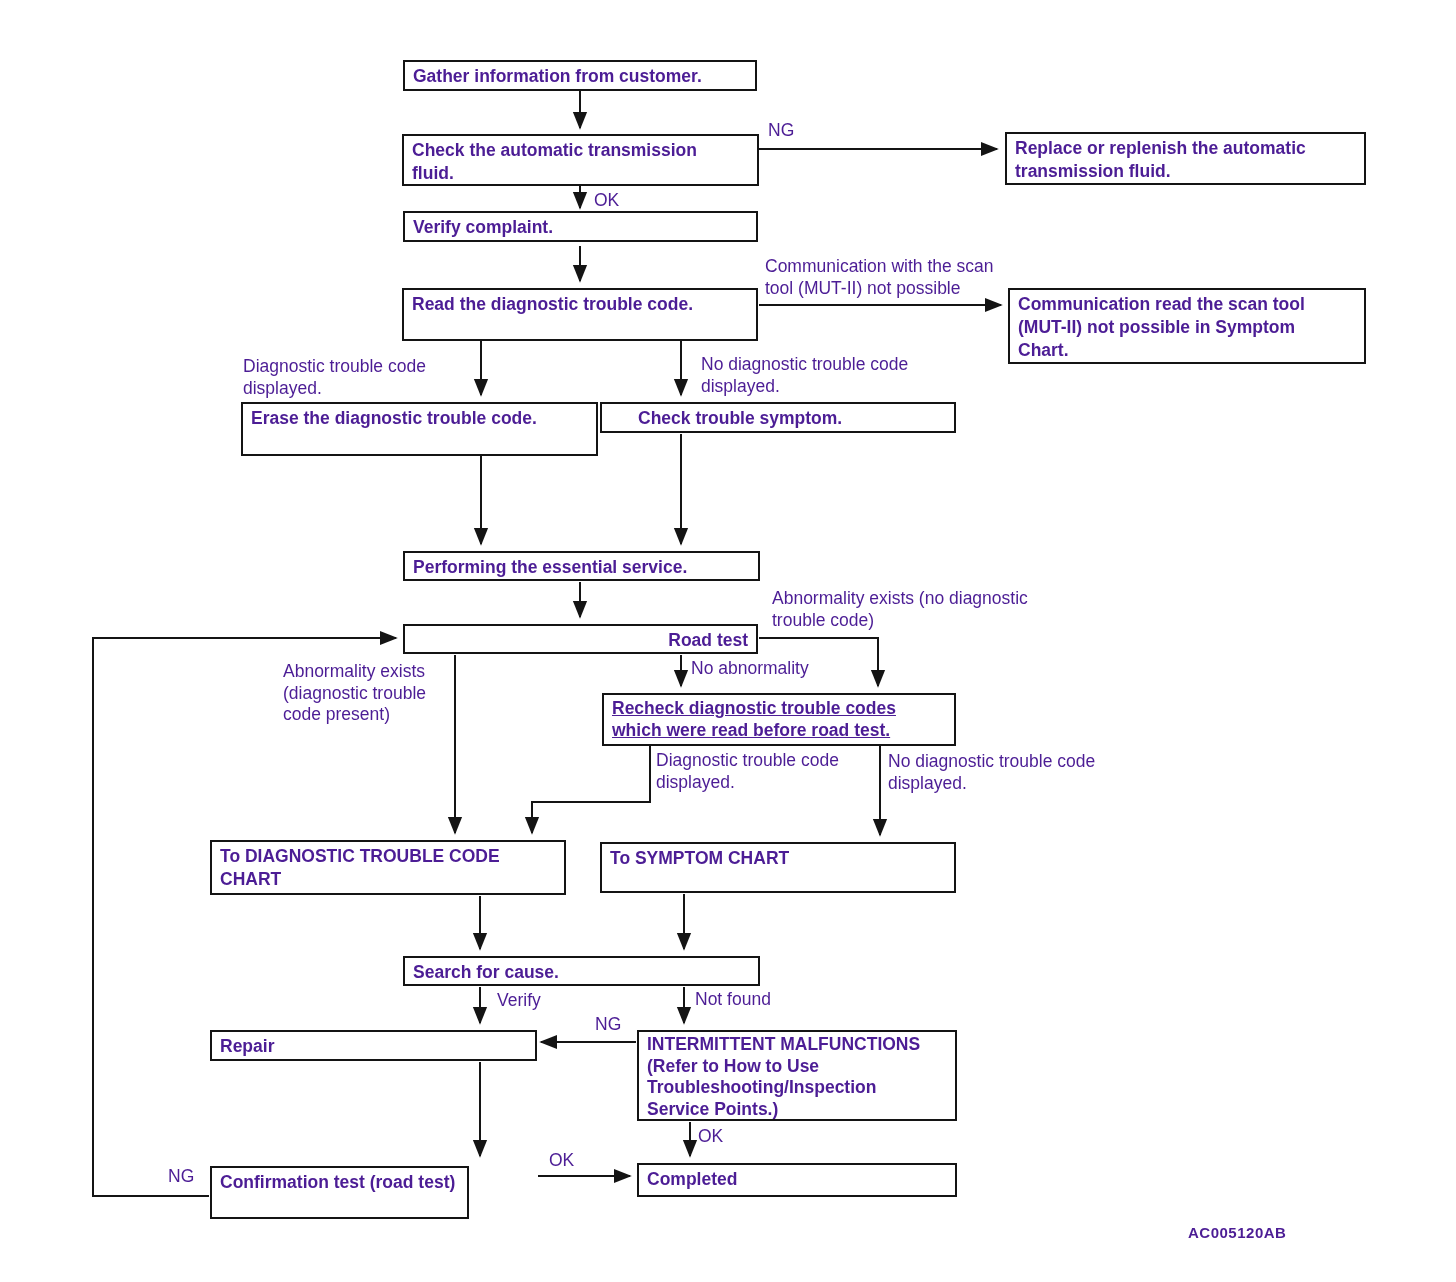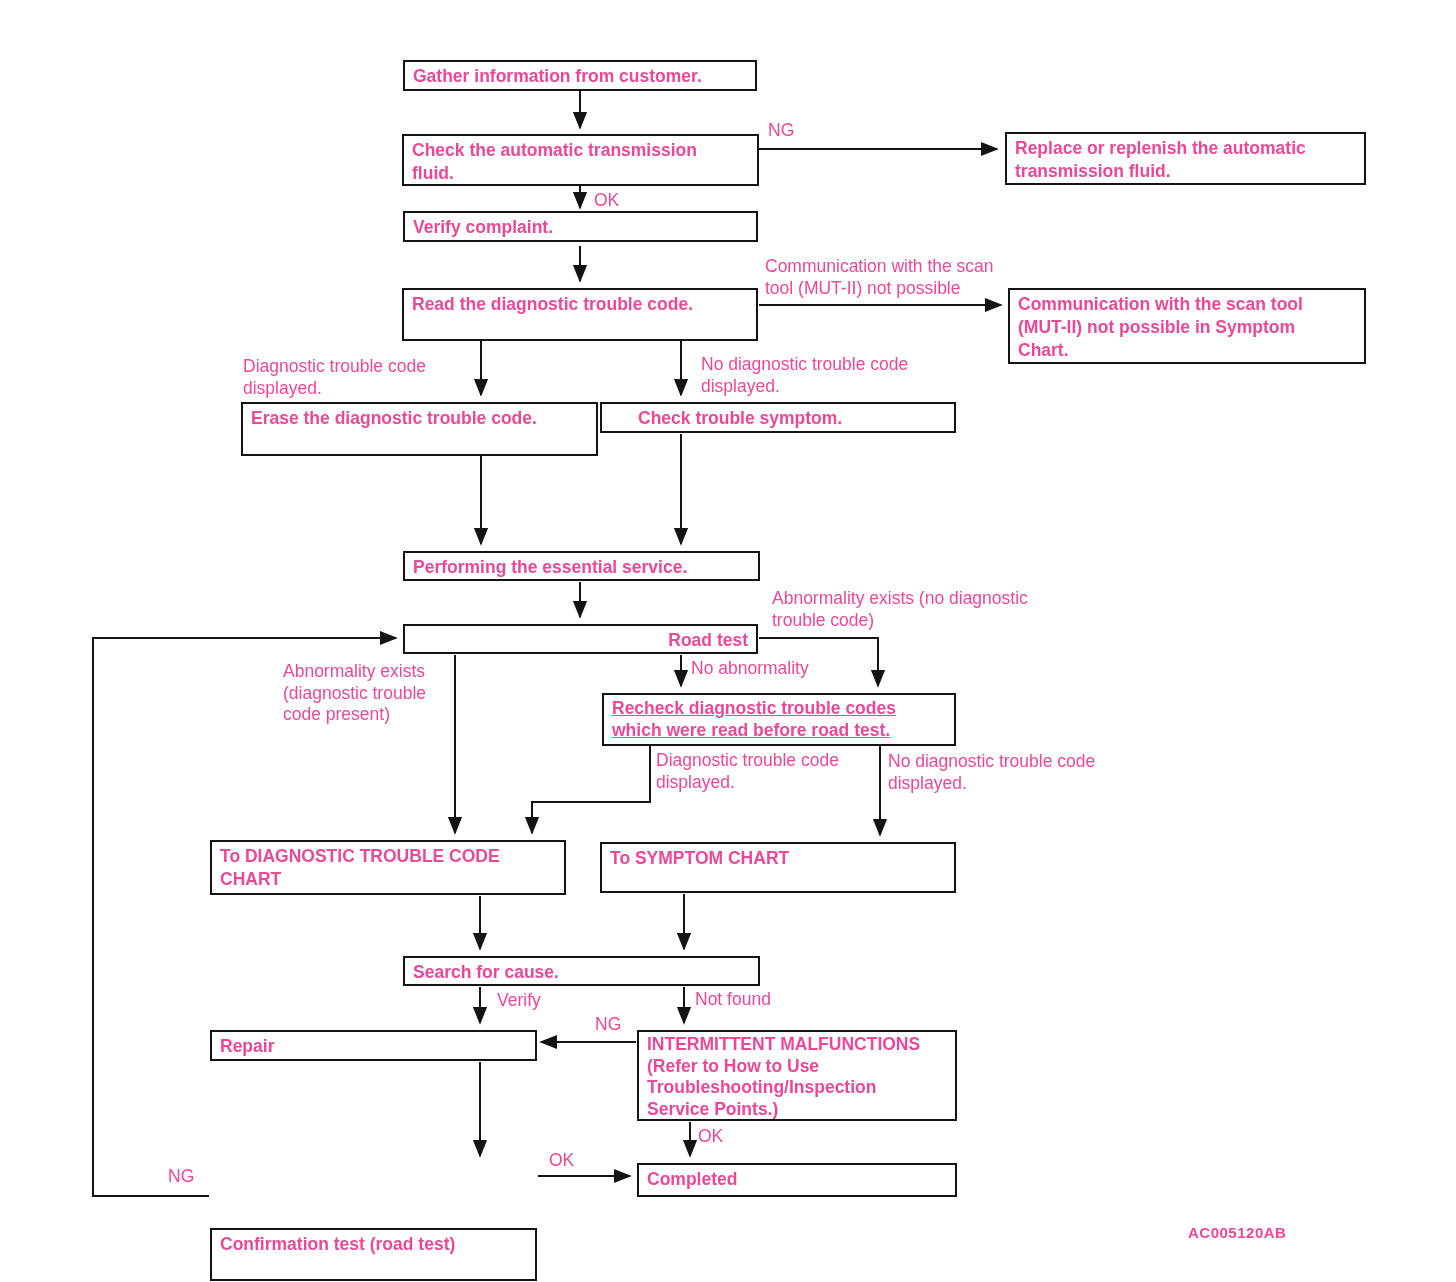--- a/index.html
+++ b/index.html
@@ -1,21 +1,21 @@
 <!DOCTYPE html>
 <html><head>
 <meta charset="utf-8">
 <style>
   html,body{margin:0;padding:0;background:#ffffff;}
   .page{
     position:relative;
     width:1456px;height:1282px;
     background:#ffffff;
     font-family:"Liberation Sans", sans-serif;
-    color:#ec4899;
+    color:#4c1d95;
     overflow:hidden;
   }
   .wires{position:absolute;left:0;top:0;z-index:0;}
   .node{
     position:absolute;
     box-sizing:border-box;
     border:2px solid #141414;
     background:#ffffff;
     font-weight:bold;
     font-size:17.5px;
@@ -79,39 +79,39 @@
     </g>
   </svg>
 
   <div class="node" style="left:403px;top:60px;width:354px;height:31px;">Gather information from customer.</div>
   <div class="node" style="left:402px;top:134px;width:357px;height:52px;">Check the automatic transmission
 fluid.</div>
   <div class="node" style="left:1005px;top:132px;width:361px;height:53px;">Replace or replenish the automatic
 transmission fluid.</div>
   <div class="node" style="left:403px;top:211px;width:355px;height:31px;">Verify complaint.</div>
   <div class="node" style="left:402px;top:288px;width:356px;height:53px;">Read the diagnostic trouble code.</div>
-  <div class="node" style="left:1008px;top:288px;width:358px;height:76px;">Communication with the scan tool
+  <div class="node" style="left:1008px;top:288px;width:358px;height:76px;">Communication read the scan tool
 (MUT-II) not possible in Symptom
 Chart.</div>
   <div class="node" style="left:241px;top:402px;width:357px;height:54px;">Erase the diagnostic trouble code.</div>
   <div class="node" style="left:600px;top:402px;width:356px;height:31px;padding-left:36px;">Check trouble symptom.</div>
   <div class="node" style="left:403px;top:551px;width:357px;height:30px;">Performing the essential service.</div>
   <div class="node" style="left:403px;top:624px;width:355px;height:30px;text-align:right;">Road test</div>
   <div class="node" style="left:602px;top:693px;width:354px;height:53px;line-height:1.28;padding-top:2px;text-decoration:underline;">Recheck diagnostic trouble codes
 which were read before road test.</div>
   <div class="node" style="left:210px;top:840px;width:356px;height:55px;">To DIAGNOSTIC TROUBLE CODE
 CHART</div>
   <div class="node" style="left:600px;top:842px;width:356px;height:51px;">To SYMPTOM CHART</div>
   <div class="node" style="left:403px;top:956px;width:357px;height:30px;">Search for cause.</div>
   <div class="node" style="left:210px;top:1030px;width:327px;height:31px;">Repair</div>
   <div class="node" style="left:637px;top:1030px;width:320px;height:91px;line-height:1.24;padding-top:2px;">INTERMITTENT MALFUNCTIONS
 (Refer to How to Use
 Troubleshooting/Inspection
 Service Points.)</div>
-  <div class="node" style="left:210px;top:1228px;width:327px;height:53px;">Confirmation test (road test)</div>
+  <div class="node" style="left:210px;top:1166px;width:259px;height:53px;">Confirmation test (road test)</div>
   <div class="node" style="left:637px;top:1163px;width:320px;height:34px;">Completed</div>
 
   <div class="elabel" style="left:768px;top:120px;">NG</div>
   <div class="elabel" style="left:594px;top:190px;">OK</div>
   <div class="elabel" style="left:765px;top:256px;">Communication with the scan
 tool (MUT-II) not possible</div>
   <div class="elabel" style="left:243px;top:356px;">Diagnostic trouble code
 displayed.</div>
   <div class="elabel" style="left:701px;top:354px;">No diagnostic trouble code
 displayed.</div>

